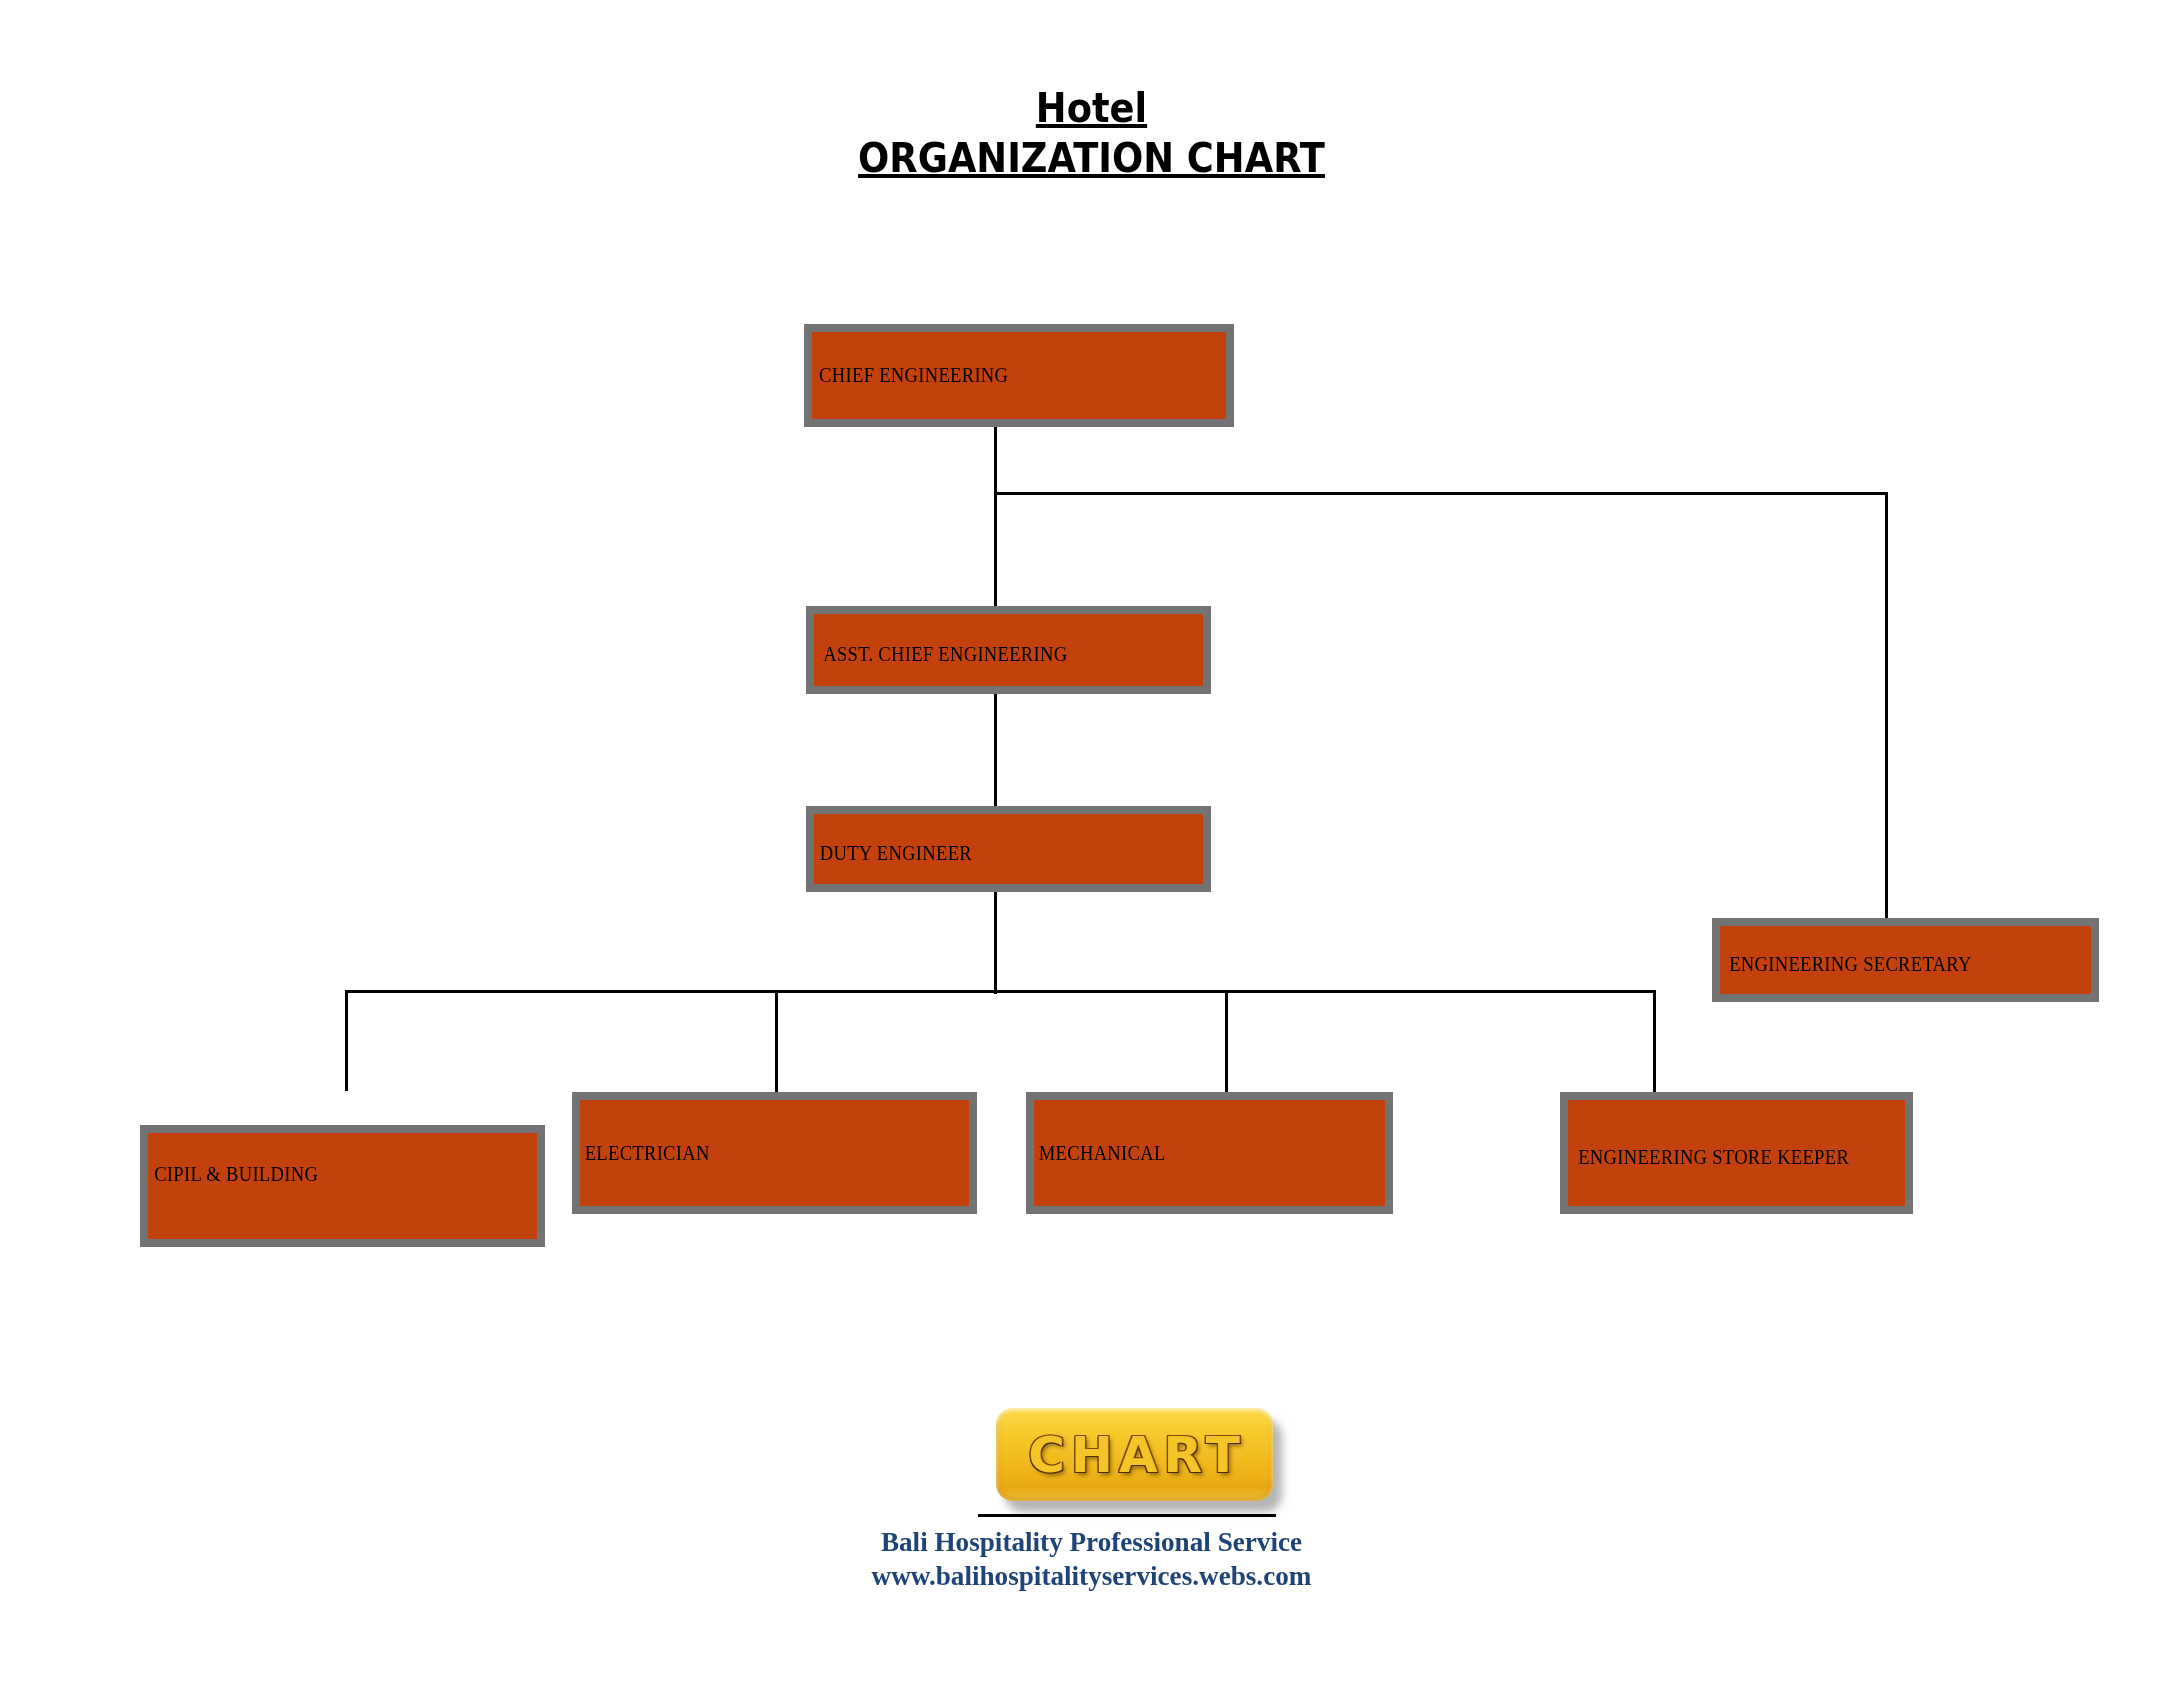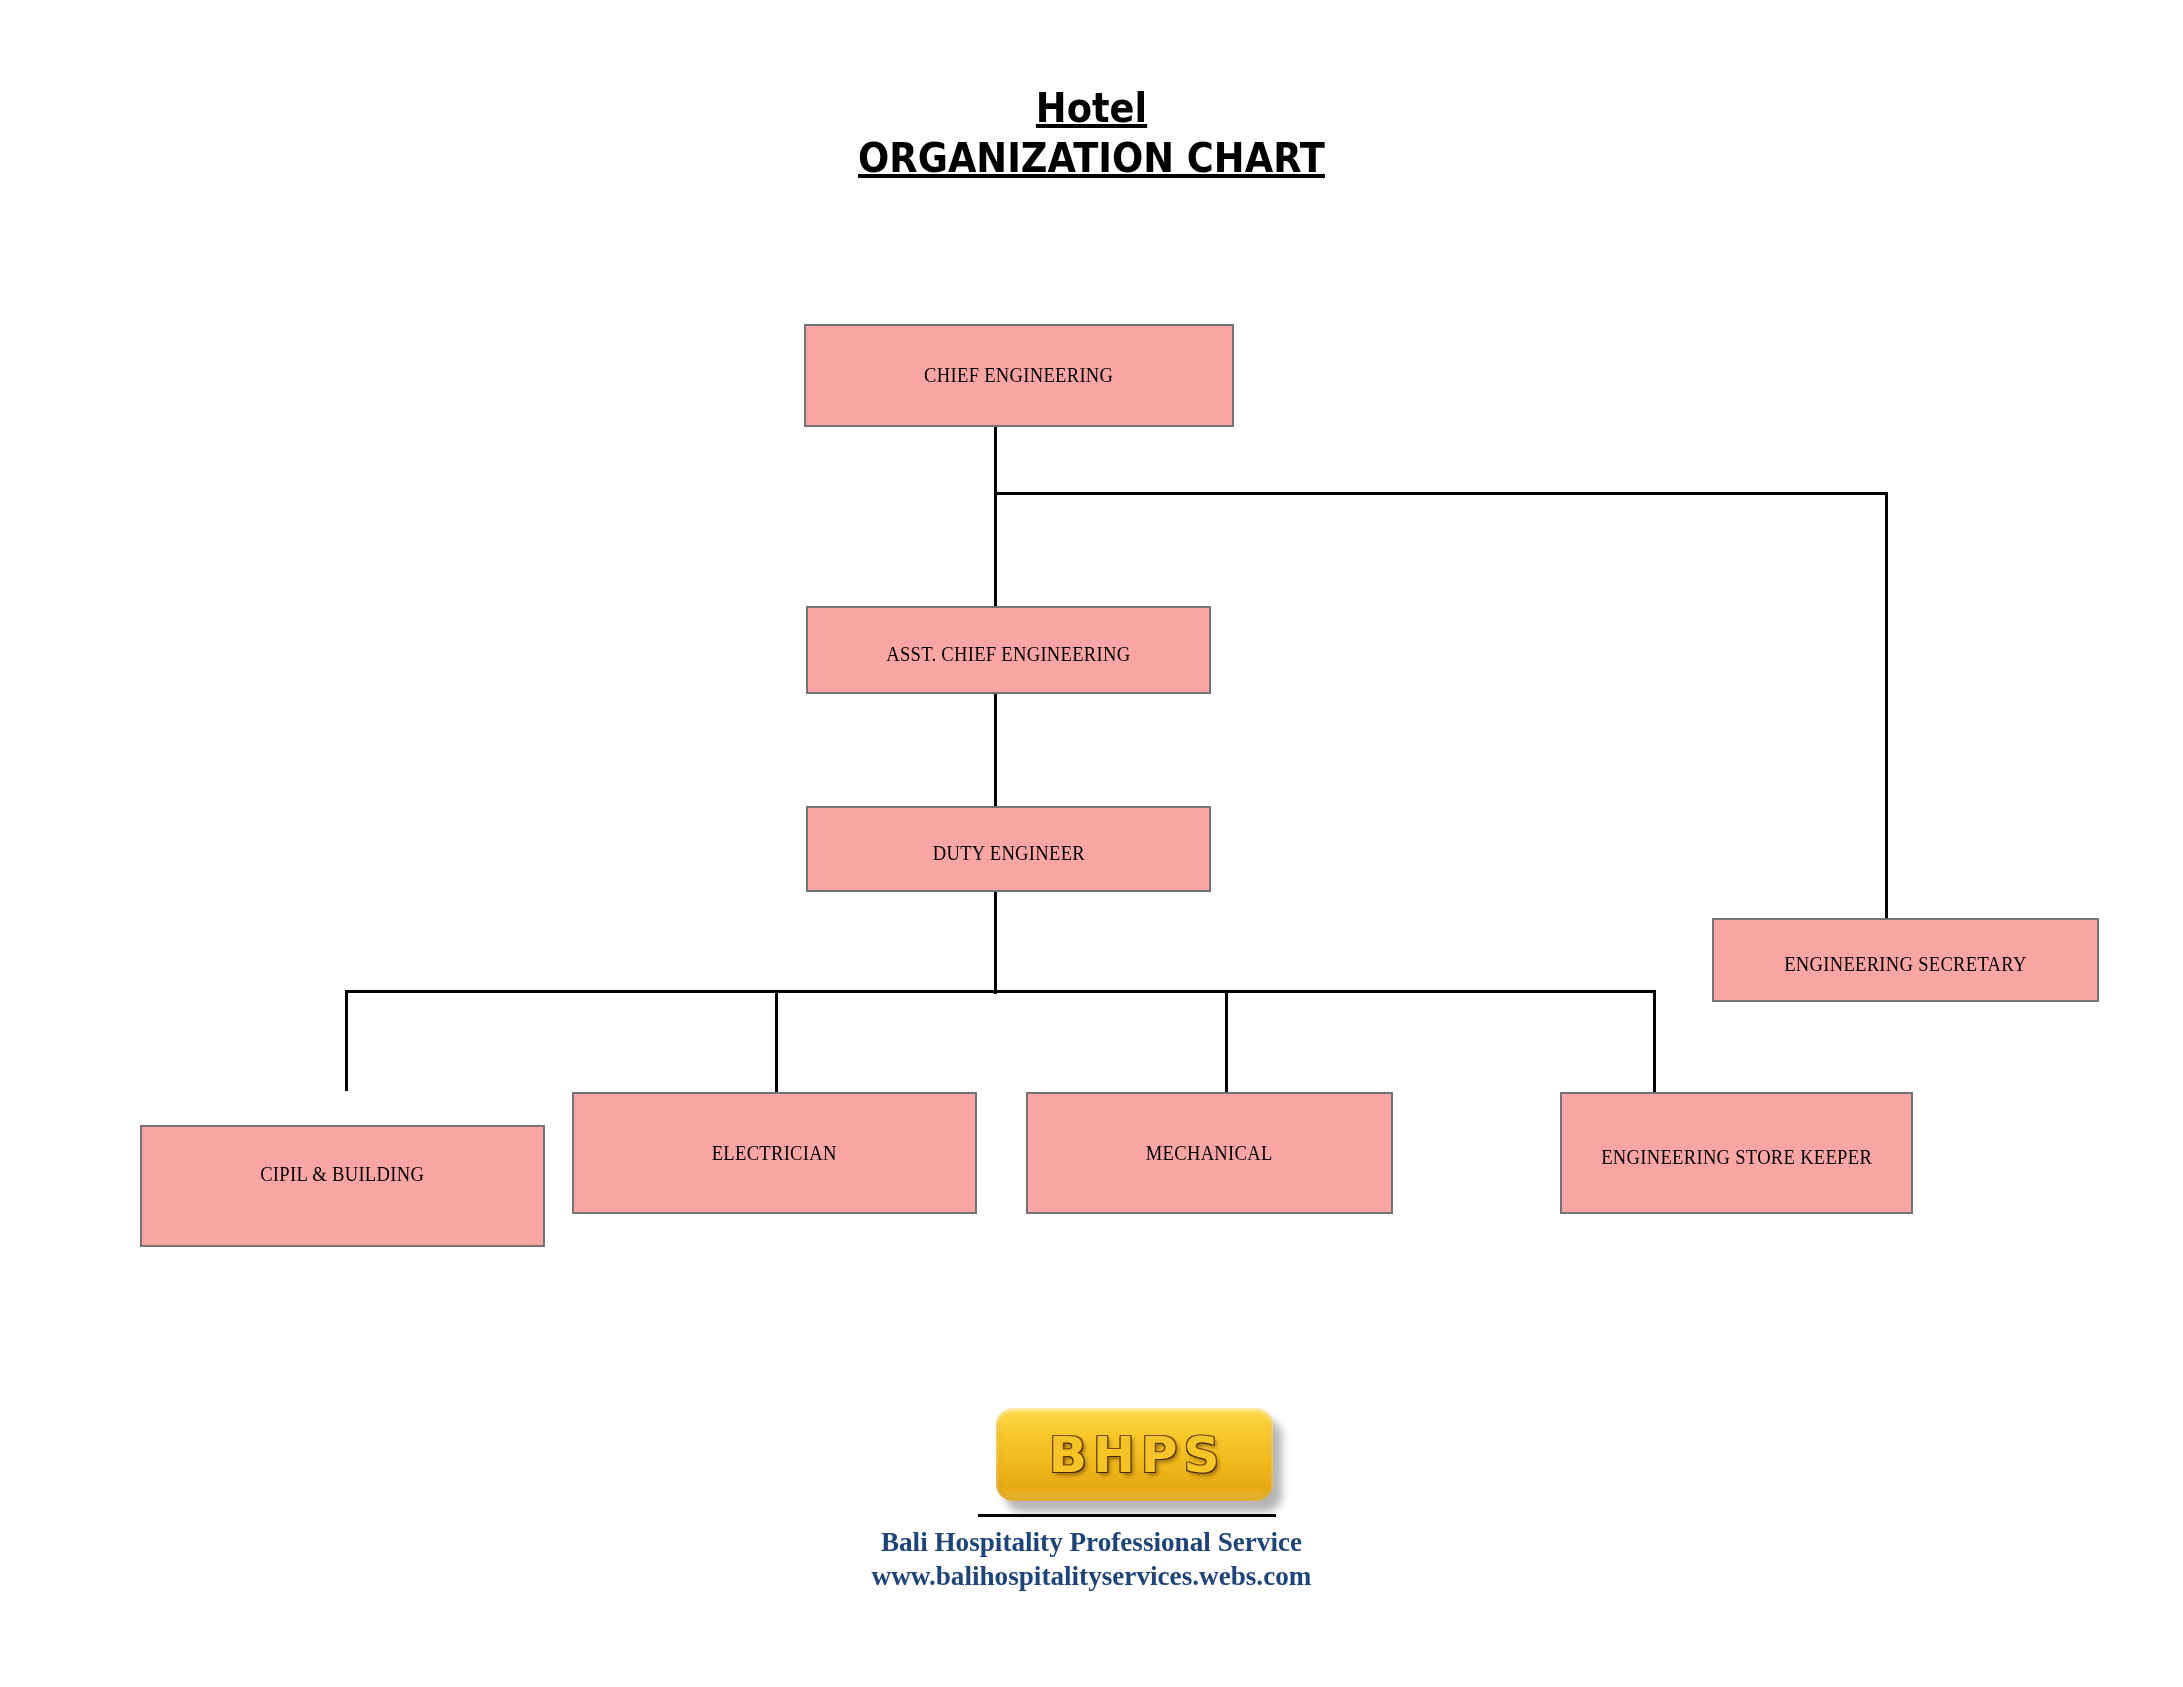--- a/index.html
+++ b/index.html
@@ -42,24 +42,23 @@
     font-size: 40px;
     display: block;
     transform: scaleX(0.92);
     margin-top: 4px;
   }
 
   
   .node {
     position: absolute;
     box-sizing: border-box;
-    background: #fca5a5;
-    border: 2px solid #737373;
+    background: #c2410c;
+    border: 8px solid #737373;
     display: flex;
-    justify-content: center;
   }
   .node > .node-label {
     font-family: "Liberation Serif", "DejaVu Serif", serif;
     font-size: 20px;
     letter-spacing: 0.3px;
     white-space: nowrap;
     color: #000000;
     transform: scaleX(0.93);
   }
 
@@ -206,21 +205,21 @@
     <span class="node-label">MECHANICAL</span>
   </div>
 
   <div class="node vc-below" style="left:1560px; top:1092px; width:353px; height:122px;">
     <span class="node-label">ENGINEERING STORE KEEPER</span>
   </div>
 
   <div class="logo-wrap">
     <div class="logo-shadow"></div>
     <div class="logo-plate">
-      <span class="logo-text">BHPS</span>
+      <span class="logo-text">CHART</span>
     </div>
   </div>
 
   <div class="logo-rule"></div>
 
   <div class="footer-text">
     <span class="footer-line" style="color: rgb(31, 69, 120);">Bali Hospitality Professional Service</span>
     <span class="footer-line" style="color: rgb(31, 69, 120);">www.balihospitalityservices.webs.com</span>
   </div>
 

